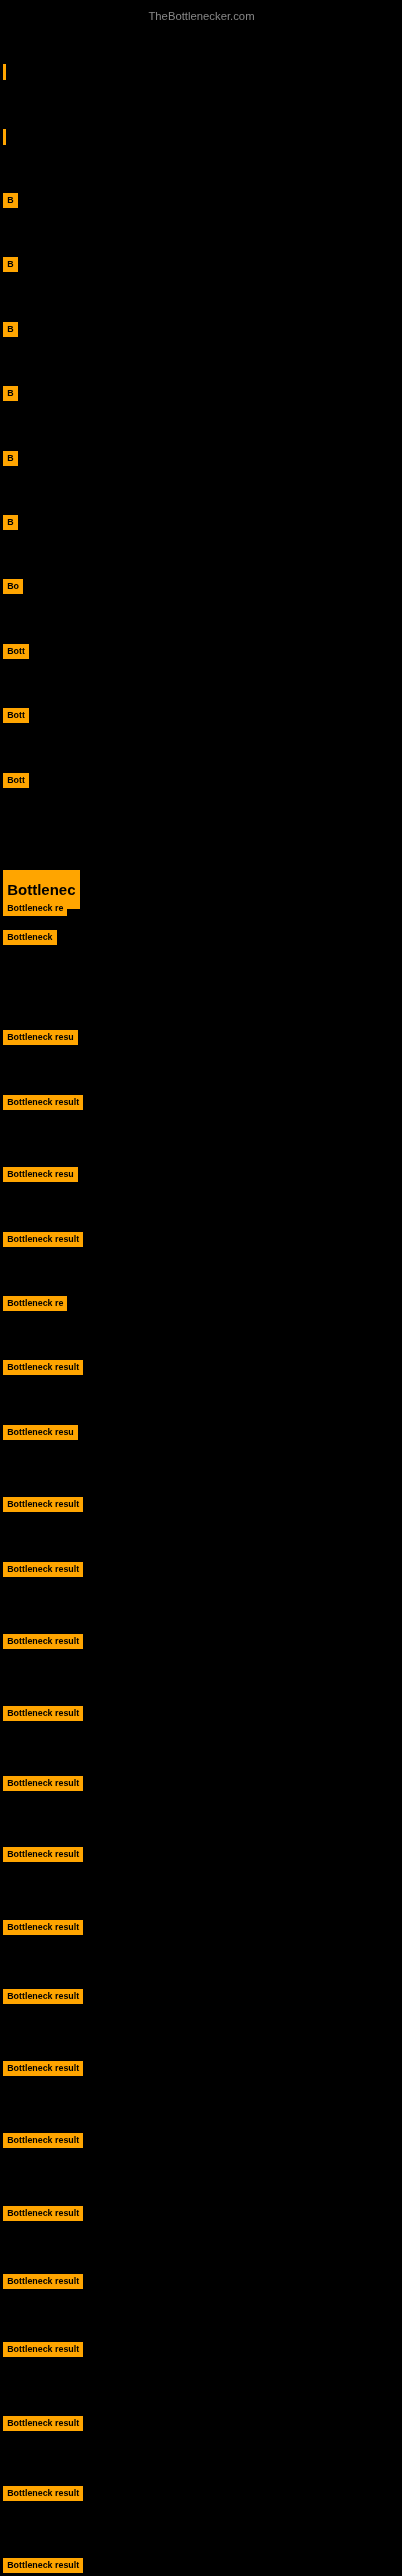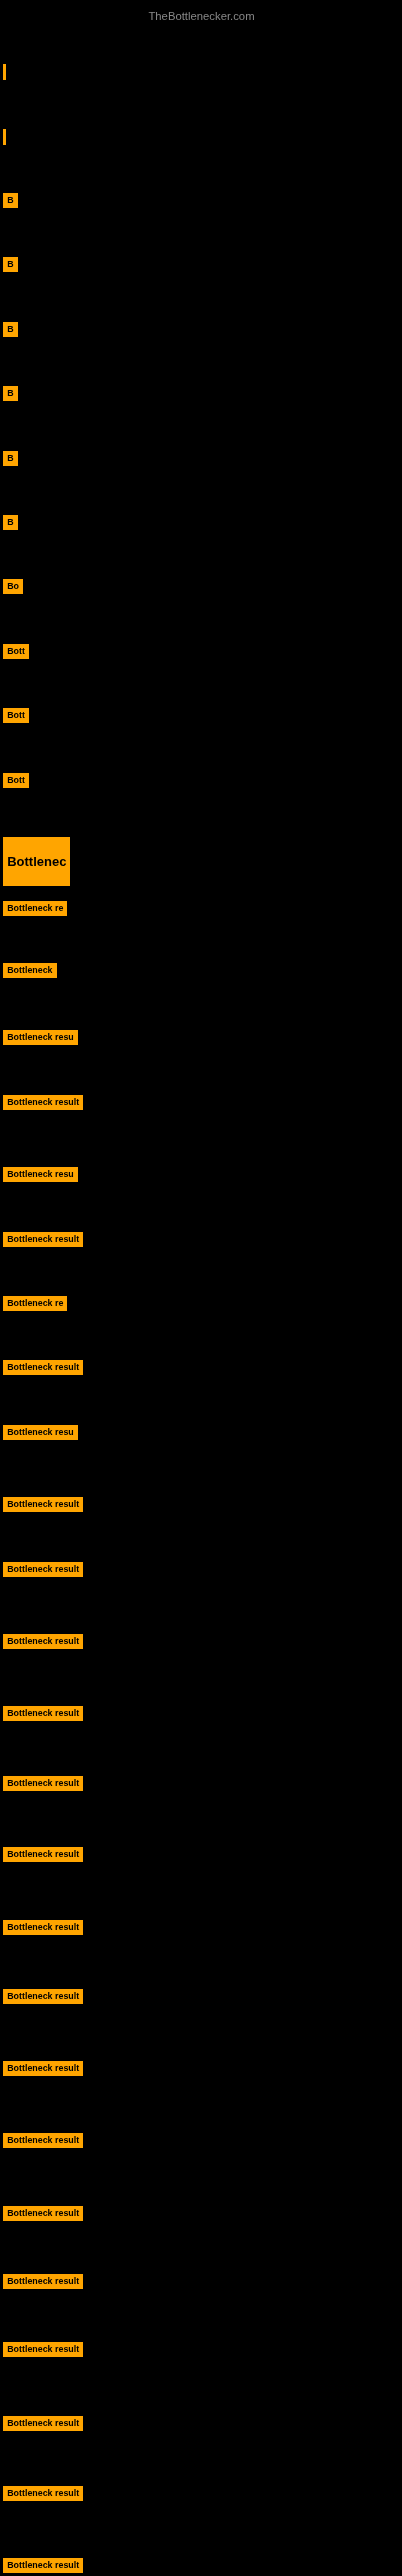--- a/index.html
+++ b/index.html
@@ -70,26 +70,26 @@
     <div style="position: absolute; top: 620px; left: 3.2px; display: flex; align-items: center;">
       <span style="background-color: rgb(255, 165, 0); color: rgb(0, 0, 0); font-size: 8.9px; font-weight: bold; padding: 2.4px 4px; display: inline-block; white-space: nowrap;">Bott</span>
     </div>
     <div style="position: absolute; top: 684px; left: 3.2px; display: flex; align-items: center;">
       <span style="background-color: rgb(255, 165, 0); color: rgb(0, 0, 0); font-size: 8.9px; font-weight: bold; padding: 2.4px 4px; display: inline-block; white-space: nowrap;">Bott</span>
     </div>
     <div style="position: absolute; top: 749px; left: 3.2px; display: flex; align-items: center;">
       <span style="background-color: rgb(255, 165, 0); color: rgb(0, 0, 0); font-size: 8.9px; font-weight: bold; padding: 2.4px 4px; display: inline-block; white-space: nowrap;">Bott</span>
     </div>
     <div style="position: absolute; top: 813px; left: 3.2px; display: flex; align-items: center;">
-      <span style="background-color: rgb(255, 165, 0); color: rgb(0, 0, 0); font-size: 13px; font-weight: bold; padding: 17px 4px; display: inline-block; white-space: nowrap;">Bottlenec</span>
+      <span style="background-color: rgb(255, 165, 0); color: rgb(0, 0, 0); font-size: 15px; font-weight: bold; padding: 11px 4px; display: inline-block; white-space: nowrap; margin-top: 33px;">Bottlenec</span>
     </div>
     <div style="position: absolute; top: 877px; left: 3.2px; display: flex; align-items: center;">
       <span style="background-color: rgb(255, 165, 0); color: rgb(0, 0, 0); font-size: 8.9px; font-weight: bold; padding: 2.4px 4px; display: inline-block; white-space: nowrap;">Bottleneck re</span>
     </div>
-    <div style="position: absolute; top: 939px; left: 3.2px; display: flex; align-items: flex-end;">
+    <div style="position: absolute; top: 906px; left: 3.2px; display: flex; align-items: flex-end;">
       <span style="background-color: rgb(255, 165, 0); color: rgb(0, 0, 0); font-size: 8.9px; font-weight: bold; padding: 2.4px 4px; display: inline-block; white-space: nowrap;">Bottleneck</span>
     </div>
     <div style="position: absolute; top: 1006px; left: 3.2px; display: flex; align-items: center;">
       <span style="background-color: rgb(255, 165, 0); color: rgb(0, 0, 0); font-size: 8.9px; font-weight: bold; padding: 2.4px 4px; display: inline-block; white-space: nowrap;">Bottleneck resu</span>
     </div>
     <div style="position: absolute; top: 1071px; left: 3.2px; display: flex; align-items: center;">
       <span style="background-color: rgb(255, 165, 0); color: rgb(0, 0, 0); font-size: 8.9px; font-weight: bold; padding: 2.4px 4px; display: inline-block; white-space: nowrap;">Bottleneck result</span>
     </div>
     <div style="position: absolute; top: 1143px; left: 3.2px; display: flex; align-items: center;">
       <span style="background-color: rgb(255, 165, 0); color: rgb(0, 0, 0); font-size: 8.9px; font-weight: bold; padding: 2.4px 4px; display: inline-block; white-space: nowrap;">Bottleneck resu</span>

